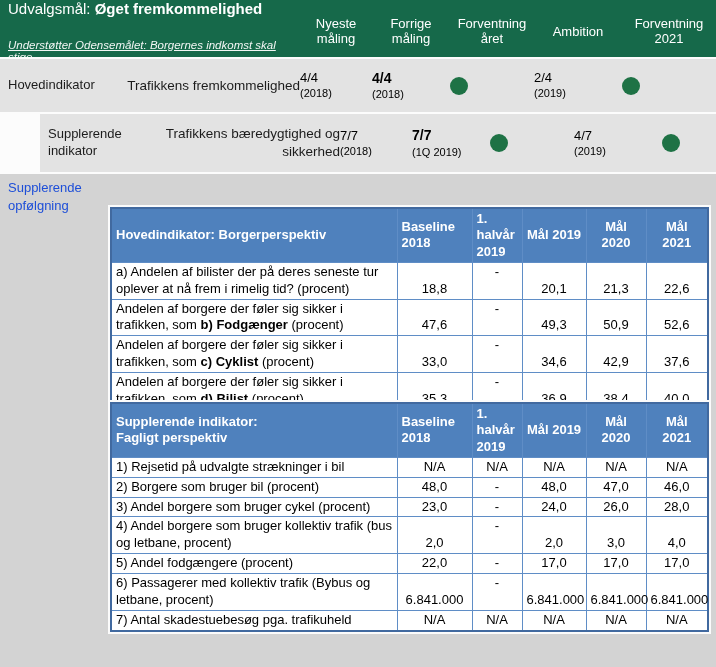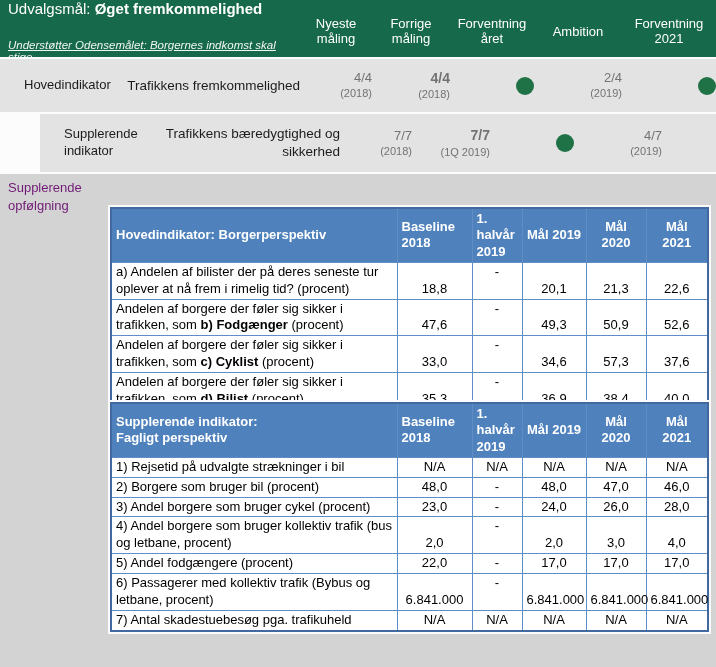--- a/index.html
+++ b/index.html
@@ -15,31 +15,31 @@
   .band-subtitle{font-size:11.5px;font-style:italic;margin-top:20px;color:#f2f6f4;text-decoration:underline;}
   .band-col{color:#fff;font-size:13px;text-align:center;line-height:1.2;padding:0 2px;}
 
   
   .ind-rows{position:absolute;left:0;top:57px;width:716px;background:#fcfcfc;padding:2px 0;}
   .ind-row{display:grid;grid-template-columns:102px 198px 72px 78px 84px 88px 94px;
            background:#e3e3e3;align-items:center;}
   .ind-row + .ind-row{margin-top:2px;}
   .ind-row.r1{height:53px;}
   .ind-row.r2{height:58px;margin-left:40px;}
-  .ind-type{padding-left:24px;font-size:13px;color:#1c1c1c;line-height:1.3;}
+  .ind-type{padding-left:8px;font-size:13px;color:#1c1c1c;line-height:1.3;}
   .ind-name{padding-left:8px;font-size:13.5px;color:#1c1c1c;line-height:1.3;text-align:right;}
-  .ind-cell{text-align:right;font-size:13px;color:#737373;}
+  .ind-cell{text-align:left;font-size:13px;color:#000000;}
   .ind-cell .v{font-size:13px;line-height:1.25;}
   .ind-cell .v.bold{font-weight:bold;font-size:14px;}
   .ind-cell .p{font-size:11px;line-height:1.3;}
   .dot{display:inline-block;width:18px;height:18px;border-radius:50%;background:#1e7245;vertical-align:middle;}
 
   
   .section-label{position:absolute;left:8px;top:179px;width:100px;font-size:13px;
-                 color:#701a75;line-height:1.4;}
+                 color:#1d4ed8;line-height:1.4;}
 
   
   table.t{position:absolute;left:110px;width:597px;border-collapse:collapse;background:#fff;
           table-layout:fixed;box-shadow:0 0 0 2px #fbfbfb;font-family:"Liberation Sans",sans-serif;}
   table.t1{top:207px;}
   table.t2{top:402px;}
   table.t th,table.t td{border:1px solid #5f8dc6;}
   table.t{border:2px solid #41699f;}
   table.t thead th{background:#4f81bd;color:#fff;font-size:13px;font-weight:bold;
                    line-height:1.25;padding:2px 4px;white-space:pre-line;vertical-align:middle;}
@@ -146,21 +146,21 @@
         <td class="val dash">-</td>
         <td class="val">49,3</td>
         <td class="val">50,9</td>
         <td class="val">52,6</td>
       </tr>
       <tr>
         <td class="lbl"><span>Andelen af borgere der føler sig sikker i trafikken, som </span><b>c) Cyklist</b><span> (procent)</span></td>
         <td class="val">33,0</td>
         <td class="val dash">-</td>
         <td class="val">34,6</td>
-        <td class="val">57,3</td>
+        <td class="val">42,9</td>
         <td class="val">37,6</td>
       </tr>
       <tr>
         <td class="lbl"><span>Andelen af borgere der føler sig sikker i trafikken, som </span><b>d) Bilist</b><span> (procent)</span></td>
         <td class="val">35,3</td>
         <td class="val dash">-</td>
         <td class="val">36,9</td>
         <td class="val">38,4</td>
         <td class="val">40,0</td>
       </tr>

